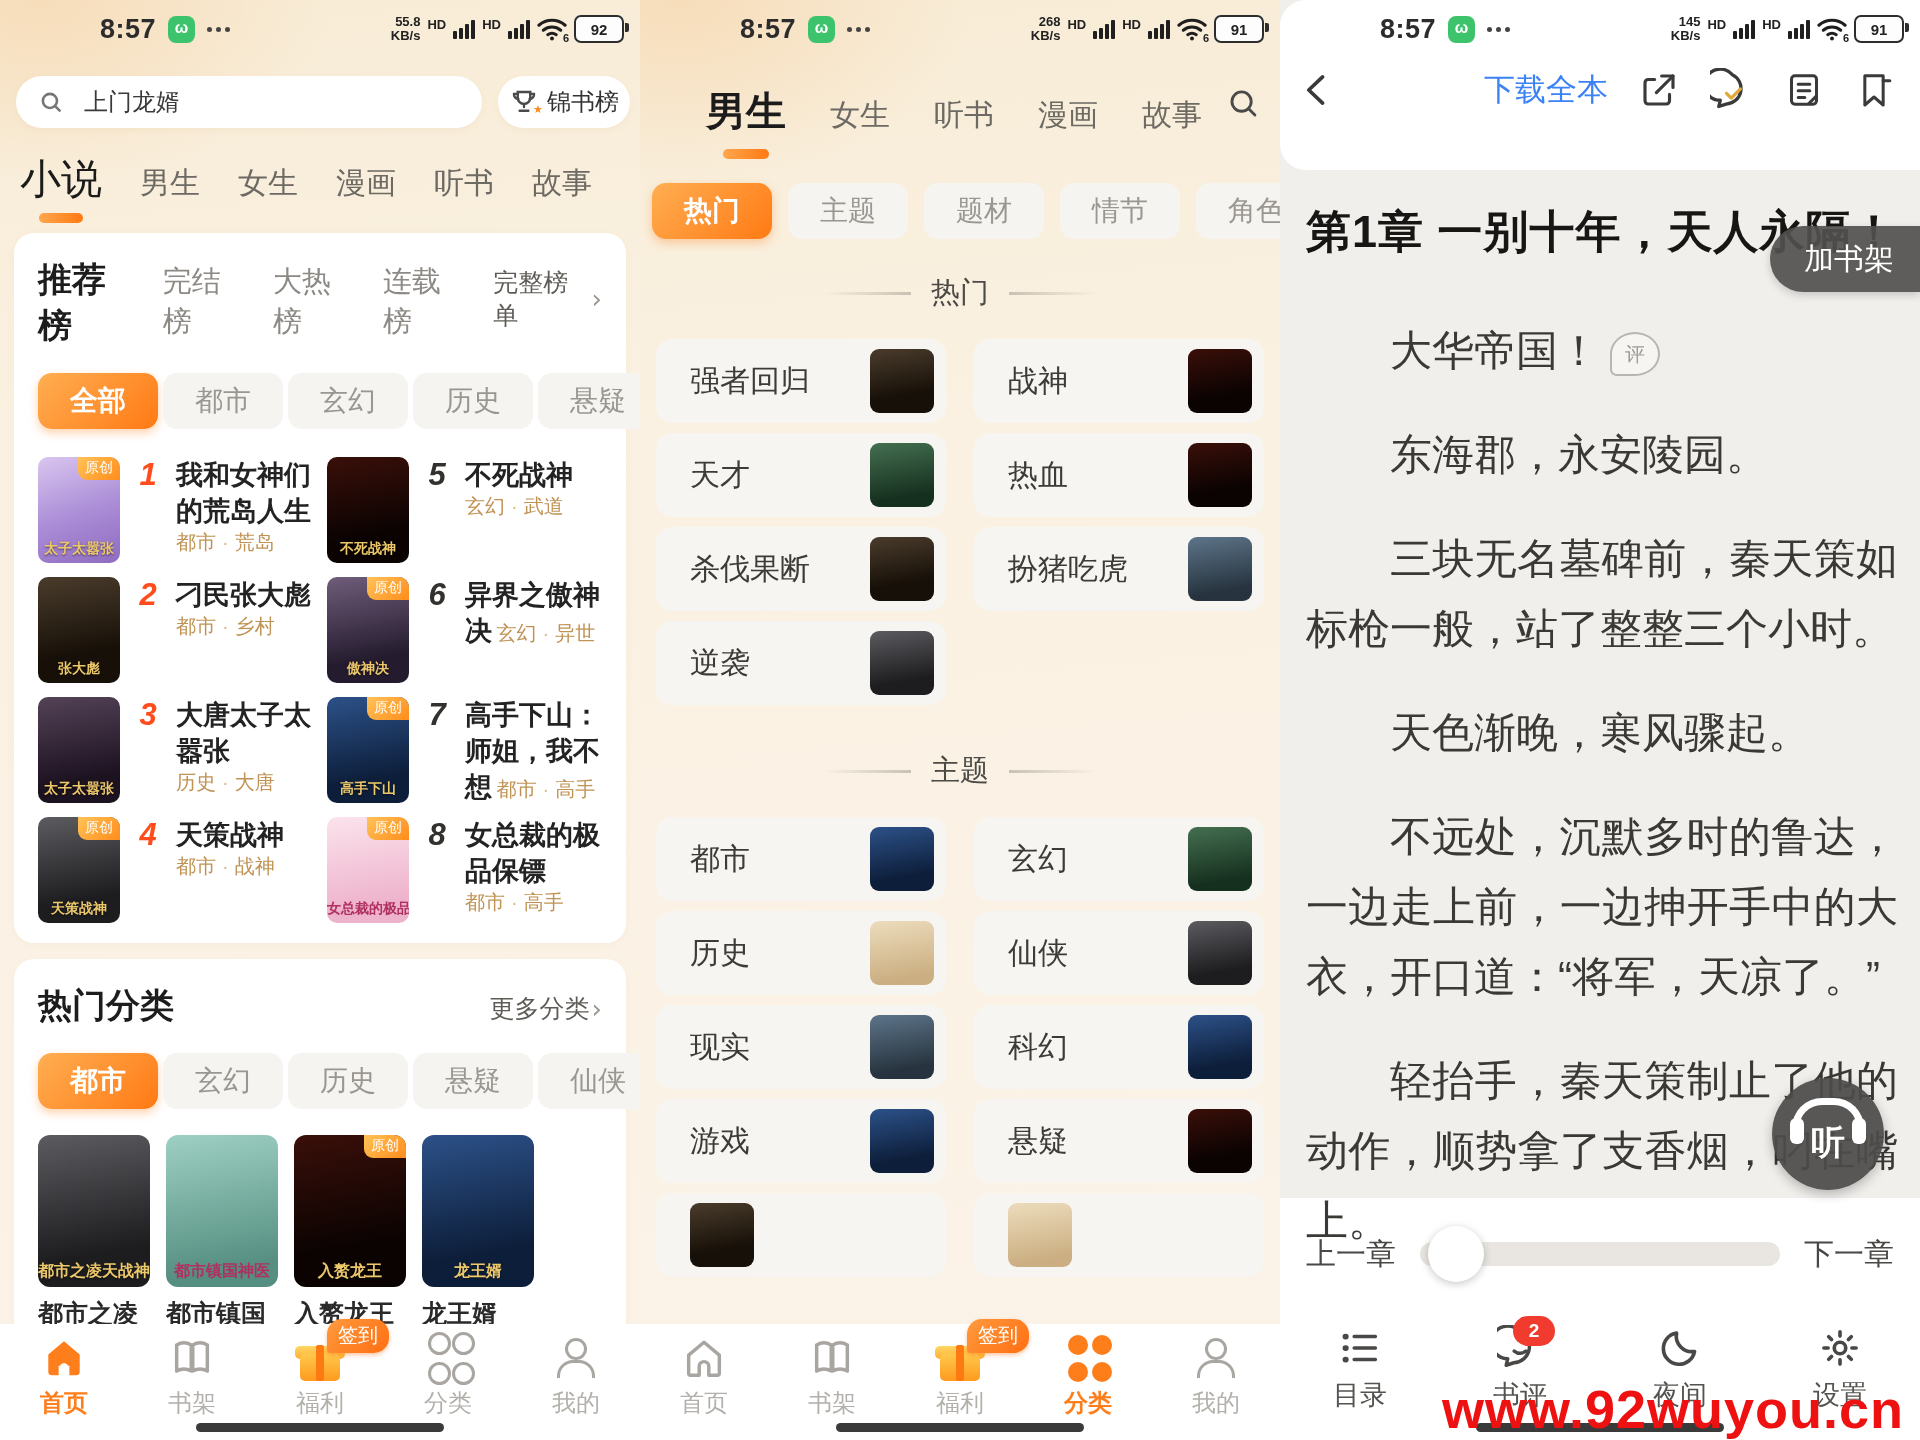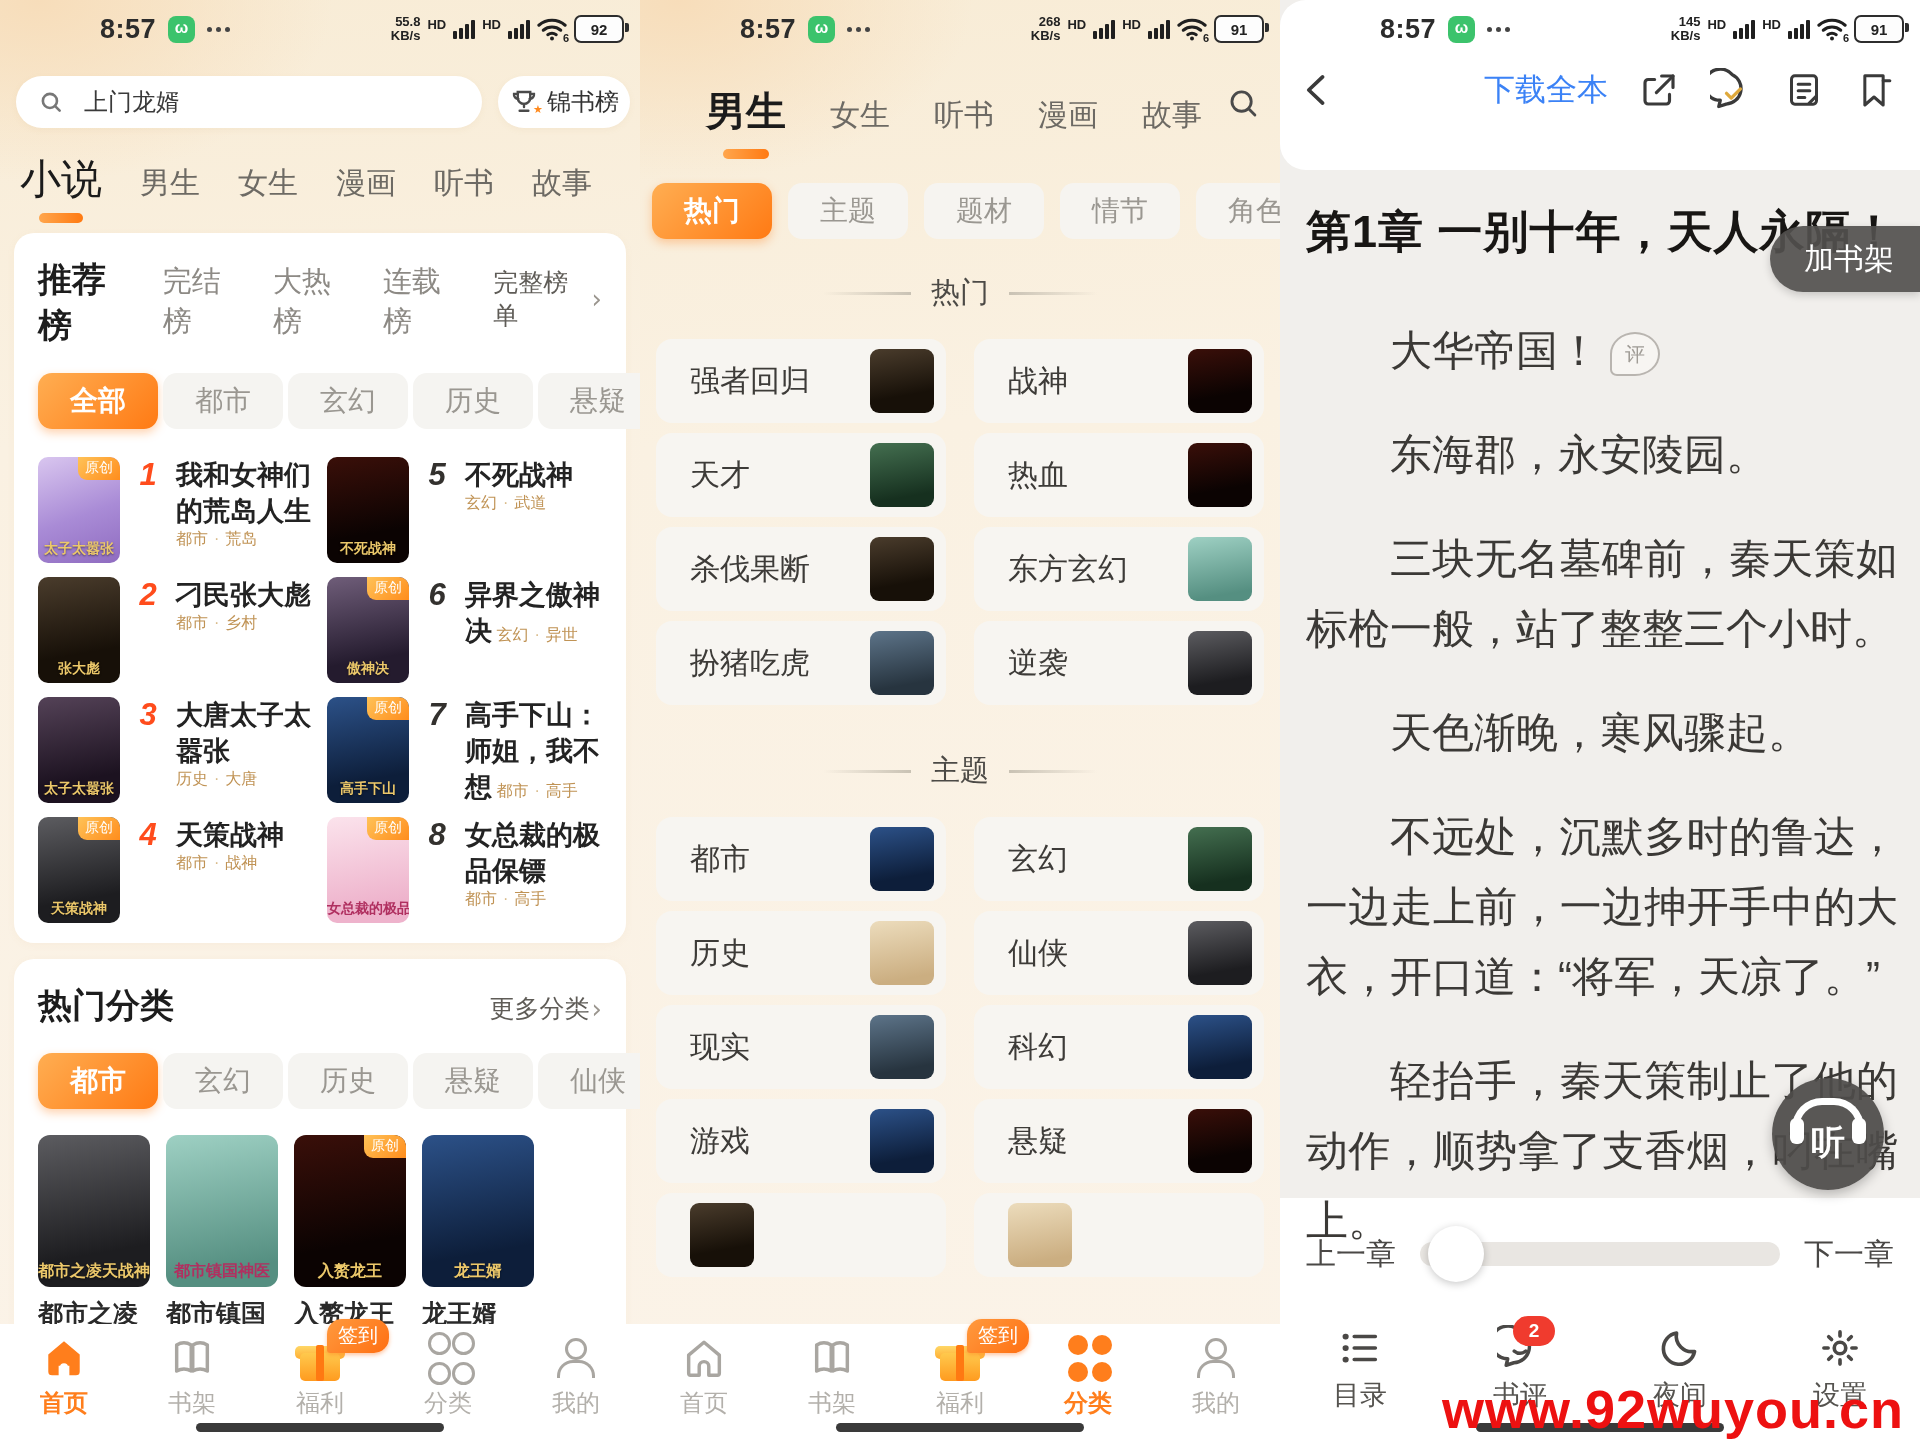--- a/index.html
+++ b/index.html
@@ -64,21 +64,21 @@
   .clabel{position:absolute;bottom:5px;left:0;right:0;text-align:center;font-size:14px;font-weight:700;
           color:#ecc86a;text-shadow:0 1px 2px rgba(0,0,0,.5);white-space:nowrap;overflow:hidden;}
   .clabel.dk{color:#b03060;text-shadow:none;}
   .obadge{position:absolute;top:0;right:0;background:linear-gradient(135deg,#ffc257,#ff8d1d);color:#fff;
           font-size:14px;padding:2px 7px 3px;border-radius:0 9px 0 9px;}
   .brank{width:32px;flex:none;font-size:31px;font-weight:800;font-style:italic;color:#ff4c1c;text-align:center;line-height:36px;}
   .brank.dark{color:#33312e;}
   .binfo{min-width:0;}
   .btitle{font-size:27px;font-weight:700;color:#232323;line-height:36px;max-height:72px;overflow:hidden;max-width:168px;margin-top:12px;}
   .col2 .btitle{max-width:150px;}
-  .btags{margin-top:10px;font-size:16px;color:#c09355;white-space:nowrap;overflow:hidden;}
+  .btags{margin-top:10px;font-size:20px;color:#c09355;white-space:nowrap;overflow:hidden;}
   .btags .sep{color:#d9bb8a;margin:0 6px;}
   .hotcat{margin-top:16px;padding:24px 24px 18px;}
   .covrow{display:flex;gap:16px;margin-top:26px;}
   .hcov{width:112px;height:152px;border-radius:12px;position:relative;overflow:hidden;flex:none;}
   .hcov .clabel{font-size:16px;}
   .htitle{width:112px;font-size:25px;font-weight:700;color:#2a2a2a;line-height:33px;margin-top:10px;max-height:66px;overflow:hidden;}
   .sliver{margin-top:16px;height:60px;padding:16px 24px 0;display:flex;gap:60px;}
   .sliver i{width:112px;height:44px;border-radius:10px 10px 0 0;display:block;}
 
   
@@ -530,24 +530,20 @@
       </div>
     <div class="tcard">
         <span class="tl">热血</span>
         <span class="tthumb g5"></span>
       </div>
     <div class="tcard">
         <span class="tl">杀伐果断</span>
         <span class="tthumb g2"></span>
       </div>
     <div class="tcard">
-        <span class="tl">东方玄幻</span>
-        <span class="tthumb g12"></span>
-      </div>
-    <div class="tcard">
         <span class="tl">扮猪吃虎</span>
         <span class="tthumb g11"></span>
       </div>
     <div class="tcard">
         <span class="tl">逆袭</span>
         <span class="tthumb g4"></span>
       </div>
   </div>
 
   <div class="divider" style="margin-top:46px;">

